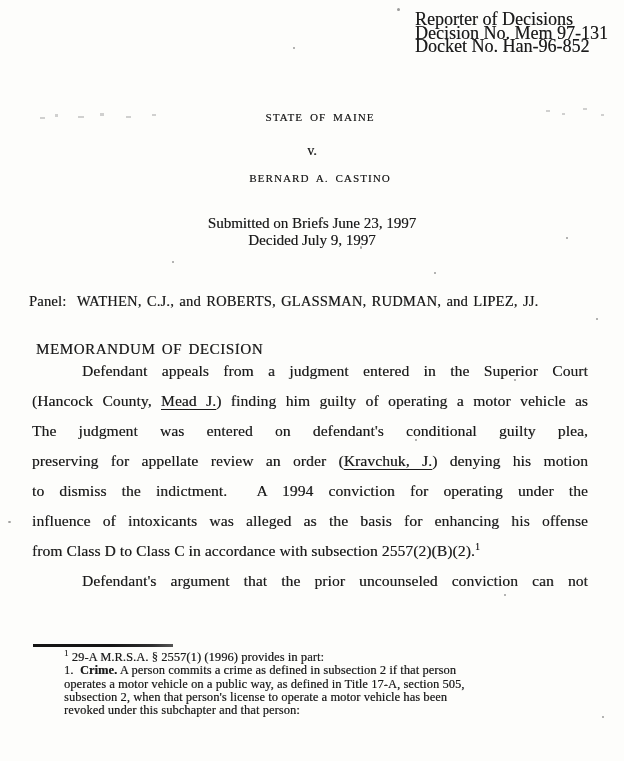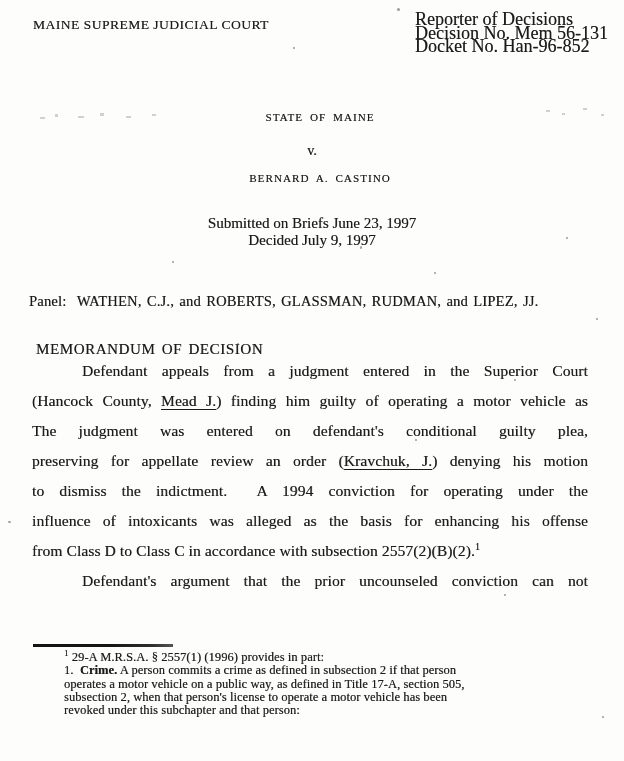--- a/index.html
+++ b/index.html
@@ -73,24 +73,23 @@
 
   
   .speck { position:absolute; background:#4a4a4a; opacity:0.55; border-radius:50%; }
   .ghost { position:absolute; background:#6a6a6a; opacity:0.3; }
 </style>
 </head>
 <body>
 
 <div class="page">
 
-  <div class="hdr-left">MAINE SUPREME JUDICIAL COURT</div>
   <div class="hdr-right">
     <div>Reporter of Decisions</div>
-    <div>Decision No. Mem 56-131</div>
+    <div>Decision No. Mem 97-131</div>
     <div>Docket No. Han-96-852</div>
   </div>
 
   <div class="cap cap-party cap-plaintiff">STATE OF MAINE</div>
   <div class="cap cap-versus">v.</div>
   <div class="cap cap-party cap-defendant">BERNARD A. CASTINO</div>
   <div class="cap cap-date cap-submitted">Submitted on Briefs June 23, 1997</div>
   <div class="cap cap-date cap-decided">Decided July 9, 1997</div>
 
   <div class="panel-line">Panel:&nbsp; WATHEN, C.J., and ROBERTS, GLASSMAN, RUDMAN, and LIPEZ, JJ.</div>

